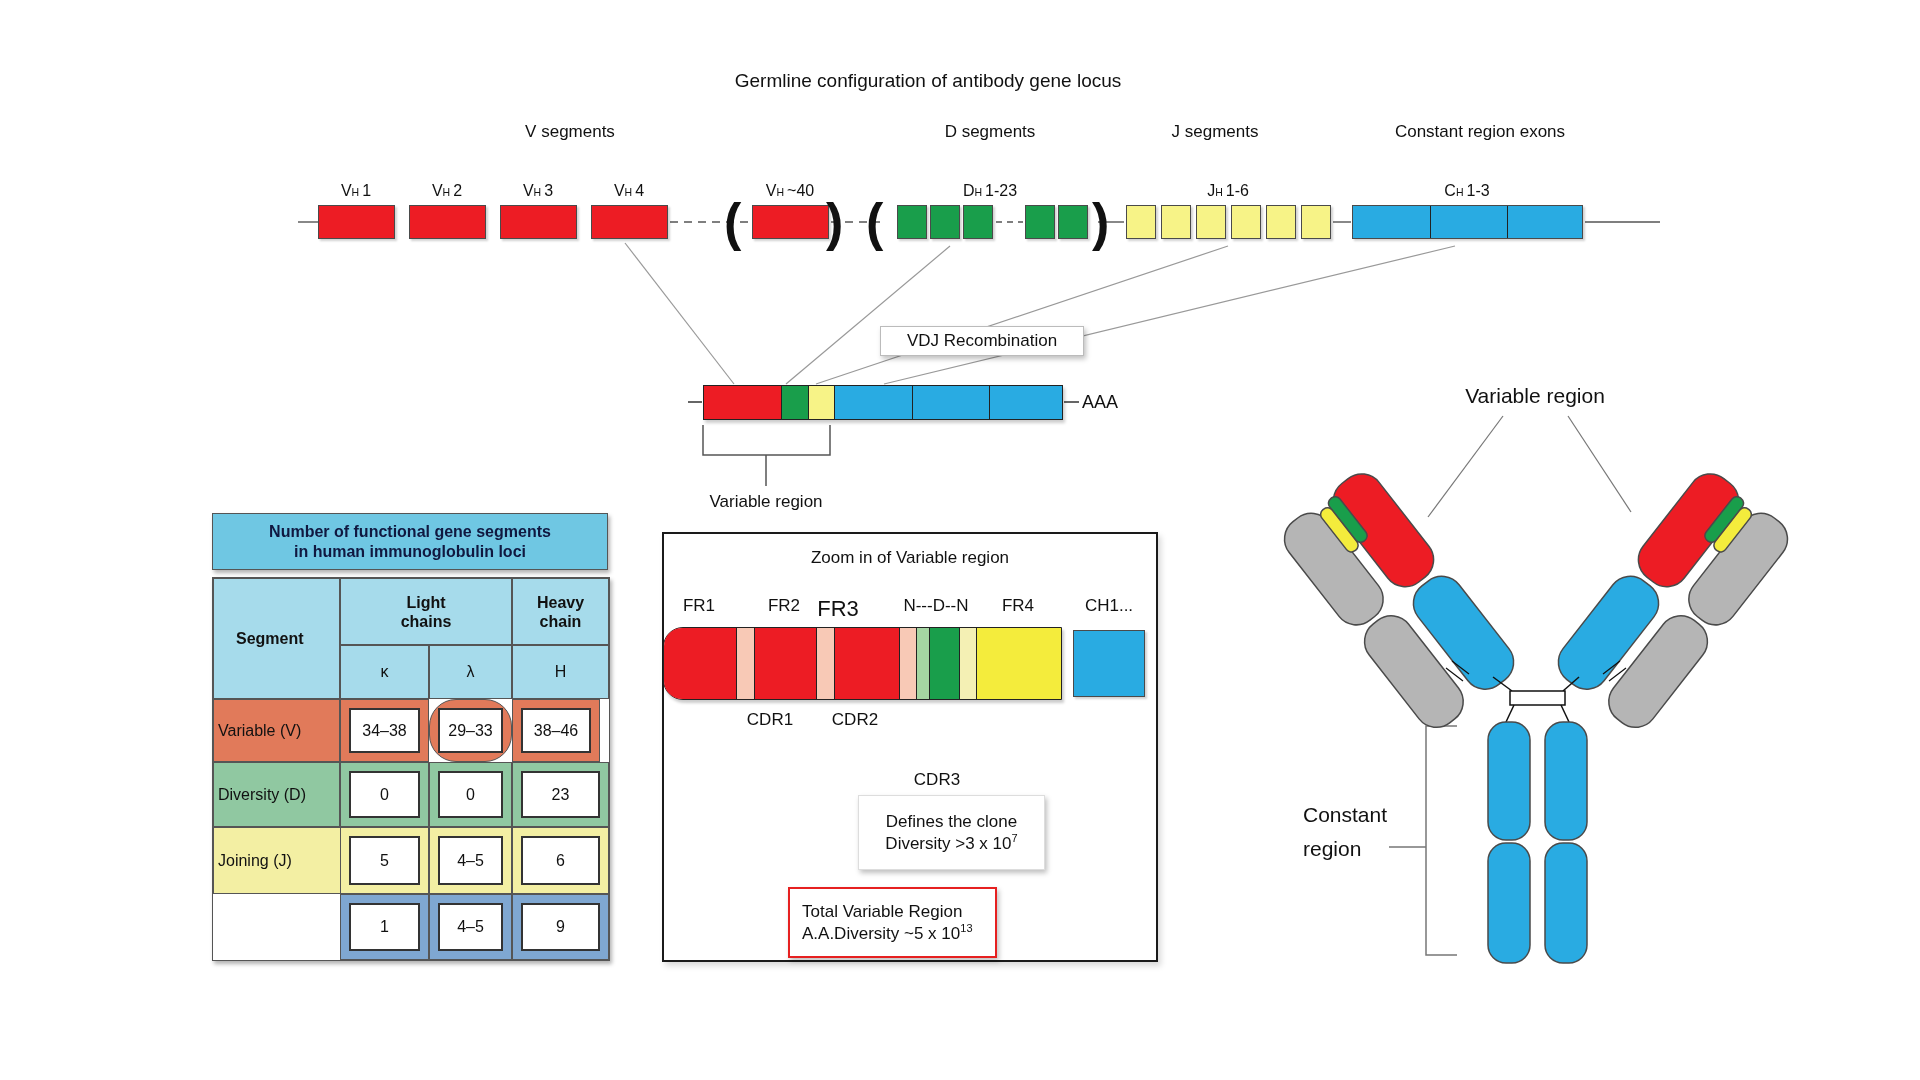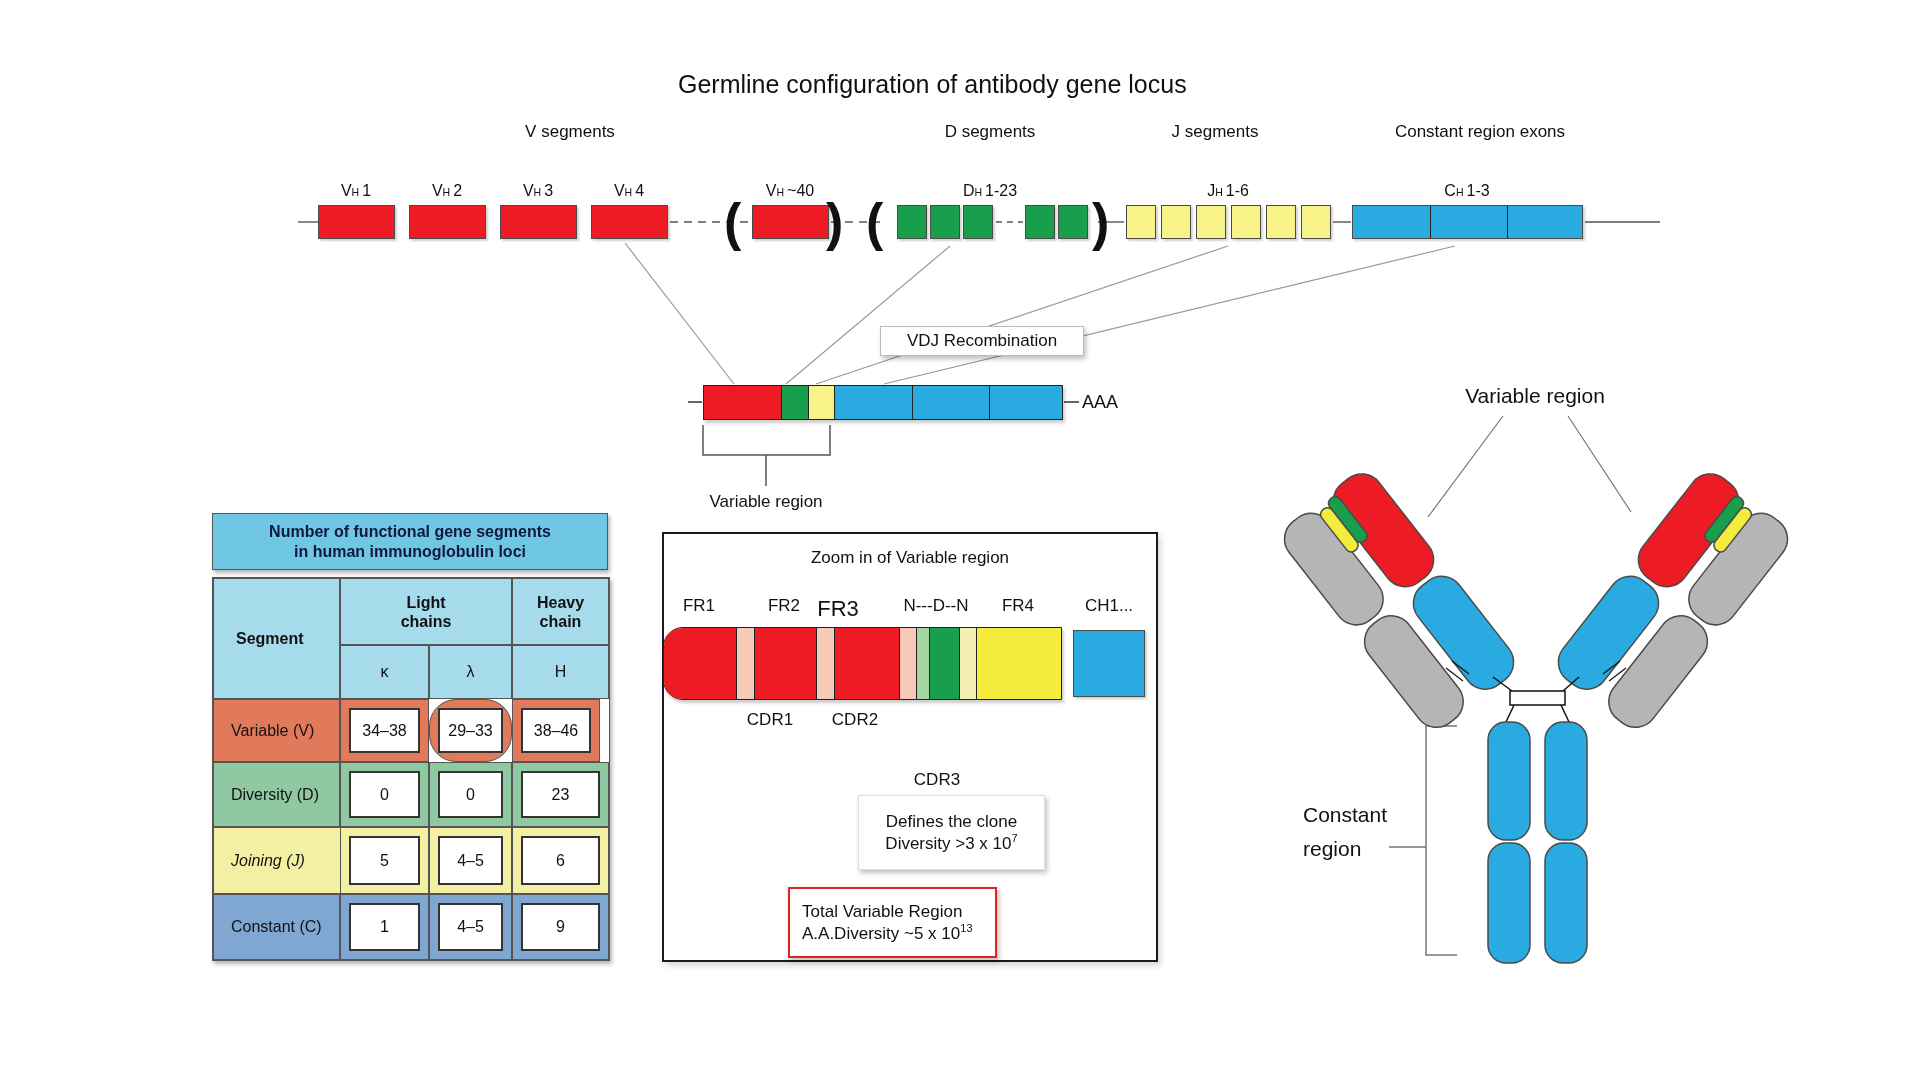--- a/index.html
+++ b/index.html
@@ -28,21 +28,21 @@
   .tbl-title{position:absolute;left:0;top:0;width:100%;height:57px;background:var(--tbl-title);
              border:1.5px solid #555;box-sizing:border-box;box-shadow:2px 3px 4px rgba(0,0,0,.3);
              display:flex;flex-direction:column;align-items:center;justify-content:center;
              font-weight:bold;font-size:16px;color:#101840;line-height:20px;}
   .tbl-body{position:absolute;left:0;top:64px;width:396px;height:382px;border:1px solid #555;
             box-sizing:content-box;box-shadow:2px 3px 4px rgba(0,0,0,.3);background:#fff;}
   .cell{position:absolute;border:1px solid #555;box-sizing:border-box;display:flex;
         align-items:center;justify-content:center;text-align:center;}
   .cell.hdr{background:var(--tbl-header);font-weight:bold;font-size:16px;line-height:19px;}
   .cell.sub{background:var(--tbl-header);font-size:16px;}
-  .cell.rowlabel{font-size:16px;justify-content:flex-start;padding-left:17px;}
+  .cell.rowlabel{font-size:16px;justify-content:flex-start;padding-left:4px;}
   .vbox{position:absolute;left:8px;right:8px;top:8px;bottom:8px;border:2px solid #333;
         background:#fff;display:flex;align-items:center;justify-content:center;font-size:16px;}
   
   .zoombox{position:absolute;left:662px;top:532px;width:496px;height:430px;
            border:2px solid #1a1a1a;background:#fff;box-sizing:border-box;box-shadow:3px 4px 6px rgba(0,0,0,.15);}
   sup{font-size:11px;}
 </style>
 </head>
 <body>
 
@@ -122,21 +122,21 @@
 
       <g stroke="#4a4a4a" stroke-width="1.5" fill="#29abe2">
         <rect x="1488" y="722" width="42" height="118" rx="18"></rect>
         <rect x="1545" y="722" width="42" height="118" rx="18"></rect>
         <rect x="1488" y="843" width="42" height="120" rx="18"></rect>
         <rect x="1545" y="843" width="42" height="120" rx="18"></rect>
       </g>
     </g>
   </svg>
 
-  <div class="lbl" style="left:678px;top:70px;width:500px;font-size:25px;">Germline configuration of antibody gene locus</div>
+  <div class="lbl" style="left:678px;top:70px;width:500px;font-size:19px;">Germline configuration of antibody gene locus</div>
 
   <div class="lbl" style="left:470px;top:122px;width:200px;font-size:17px;">V segments</div>
   <div class="lbl" style="left:890px;top:122px;width:200px;font-size:17px;">D segments</div>
   <div class="lbl" style="left:1115px;top:122px;width:200px;font-size:17px;">J segments</div>
   <div class="lbl" style="left:1330px;top:122px;width:300px;font-size:17px;">Constant region exons</div>
 
   <div class="seg-label" style="left:311px;top:182px;width:90px;">
     <span>V</span><span class="subH">H</span><span class="rest">1</span>
   </div>
   <div class="seg-label" style="left:402px;top:182px;width:90px;">
@@ -266,42 +266,39 @@
         <div class="vbox">
             <span>0</span>
           </div>
       </div>
       <div class="cell" style="left:299px;top:184px;width:97px;height:65px;background:var(--row-diversity);">
         <div class="vbox">
             <span>23</span>
           </div>
       </div>
 
-      <div class="cell rowlabel" style="left:0;top:249px;width:147px;height:67px;background:var(--row-joining);font-style:italic;">
+      <div class="cell rowlabel" style="left:0;top:249px;width:147px;height:67px;background:var(--row-joining);">
         <span>Joining (J)</span>
       </div>
       <div class="cell" style="left:127px;top:249px;width:89px;height:67px;background:var(--row-joining);">
         <div class="vbox">
             <span>5</span>
           </div>
       </div>
       <div class="cell" style="left:216px;top:249px;width:83px;height:67px;background:var(--row-joining);">
         <div class="vbox">
             <span>4–5</span>
           </div>
       </div>
       <div class="cell" style="left:299px;top:249px;width:97px;height:67px;background:var(--row-joining);">
         <div class="vbox">
             <span>6</span>
           </div>
       </div>
 
-      <div class="cell rowlabel" style="left:0;top:316px;width:127px;height:66px;background:var(--row-constant);">
-        <span>Constant (C)</span>
-      </div>
       <div class="cell" style="left:127px;top:316px;width:89px;height:66px;background:var(--row-constant);">
         <div class="vbox">
             <span>1</span>
           </div>
       </div>
       <div class="cell" style="left:216px;top:316px;width:83px;height:66px;background:var(--row-constant);">
         <div class="vbox">
             <span>4–5</span>
           </div>
       </div>

